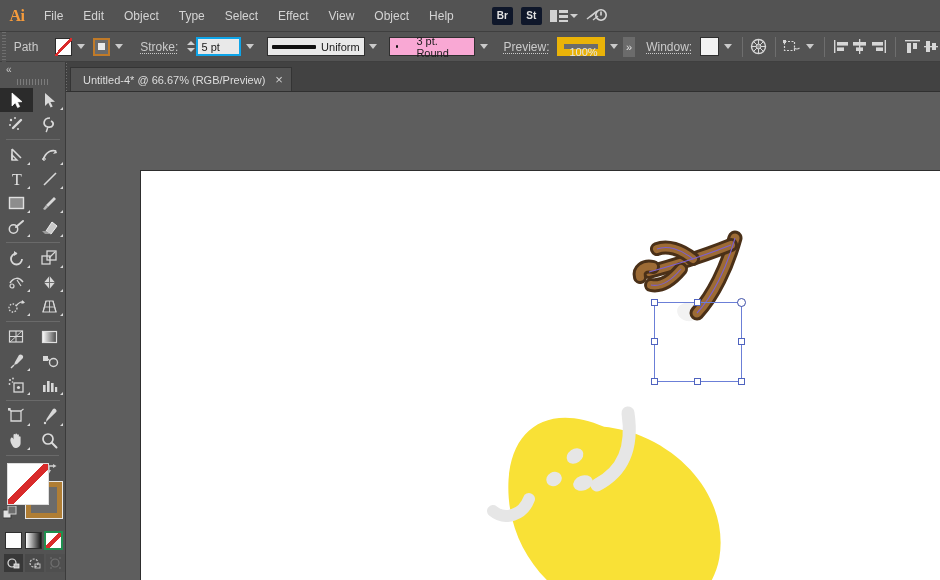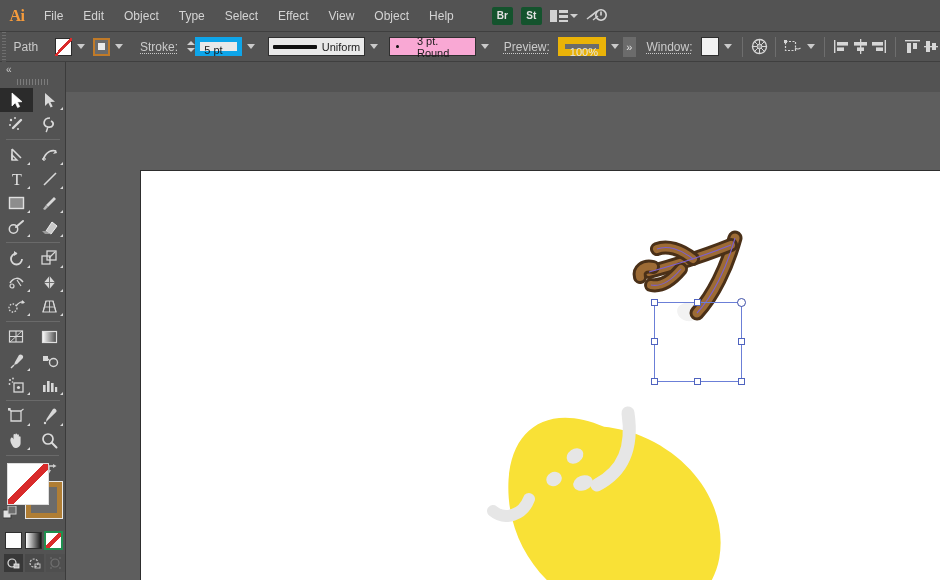--- a/index.html
+++ b/index.html
@@ -27,21 +27,21 @@
     letter-spacing: -0.5px;
   }
   .menu-item {
     padding: 0 10px; height: 32px; line-height: 32px;
     color: #d4d4d4; font-size: 12px; cursor: default; white-space: nowrap;
   }
   .mb-sep { width: 14px; }
   .mb-icons { display: flex; align-items: center; gap: 8px; margin-left: 14px; }
   .mb-btn {
     width: 21px; height: 18px; border-radius: 2px;
-    background: #14532d;
+    background: #0f172a;
     color: #e2e2e2; font-size: 10px; font-weight: bold;
     display: flex; align-items: center; justify-content: center;
     cursor: default;
   }
   .arrange-ico { display: flex; align-items: center; gap: 2px; cursor: default; }
   .chev { width: 0; height: 0; border-left: 4px solid transparent; border-right: 4px solid transparent;
           border-top: 4px solid #cfcfcf; }
   .search-ico { display: flex; align-items: center; cursor: default; }
 
   
@@ -82,21 +82,21 @@
     border-top: 5px solid #cacaca;
   }
   .stepper {
     width: 11px; height: 18px; display: flex; flex-direction: column;
     align-items: center; justify-content: center; gap: 3px; cursor: default;
   }
   .stepper .up, .stepper .dn { width: 0; height: 0; border-left: 4px solid transparent; border-right: 4px solid transparent; }
   .stepper .up { border-bottom: 4px solid #cfcfcf; }
   .stepper .dn { border-top: 4px solid #cfcfcf; }
   .cb-input {
-    height: 19px; background: #e9e9e9; border: 5px solid #0ea5e9; color: #1b1b1b;
+    height: 19px; background: #e9e9e9; border: 2px solid #0ea5e9; color: #1b1b1b;
     font-size: 11px; line-height: 17px; padding: 0 4px; cursor: text;
   }
   .cb-field-dark {
     height: 19px; background: #6b6b6b; border: 7px solid #eab308; color: #e6e6e6;
     font-size: 11px; line-height: 17px; padding: 0 5px; cursor: text;
   }
   .profile-box {
     height: 19px; width: 108px; background: #e9e9e9; border: 1px solid #2f2f2f;
     display: flex; align-items: center; padding: 0 4px; gap: 5px; cursor: default;
   }
@@ -368,20 +368,27 @@
     </div>
     <div class="icon-btn">
       <svg width="14" height="15" viewBox="0 0 14 15">
         <rect x="0" y="7" width="14" height="1.3" fill="#d6d6d6"></rect>
         <rect x="2" y="2" width="4" height="11" fill="#d6d6d6"></rect>
         <rect x="8" y="4" width="4" height="7" fill="#d6d6d6"></rect>
       </svg>
     </div>
   </div>
 
+  <div class="tabstrip">
+    <div class="tab-grip"></div>
+    <div class="doctab">
+      <span>Untitled-4* @ 66.67% (RGB/Preview)</span>
+      <span class="tab-close">×</span>
+    </div>
+  </div>
 
   <div class="canvas">
     <div class="artboard">
 
       <svg class="art" width="800" height="410" viewBox="0 0 800 410">
 
         <path fill="#f9e136" d="M519 262
                  C 470 232, 430 250, 420 300
                  C 408 360, 440 420, 500 445
                  C 552 466, 598 446, 612 404

